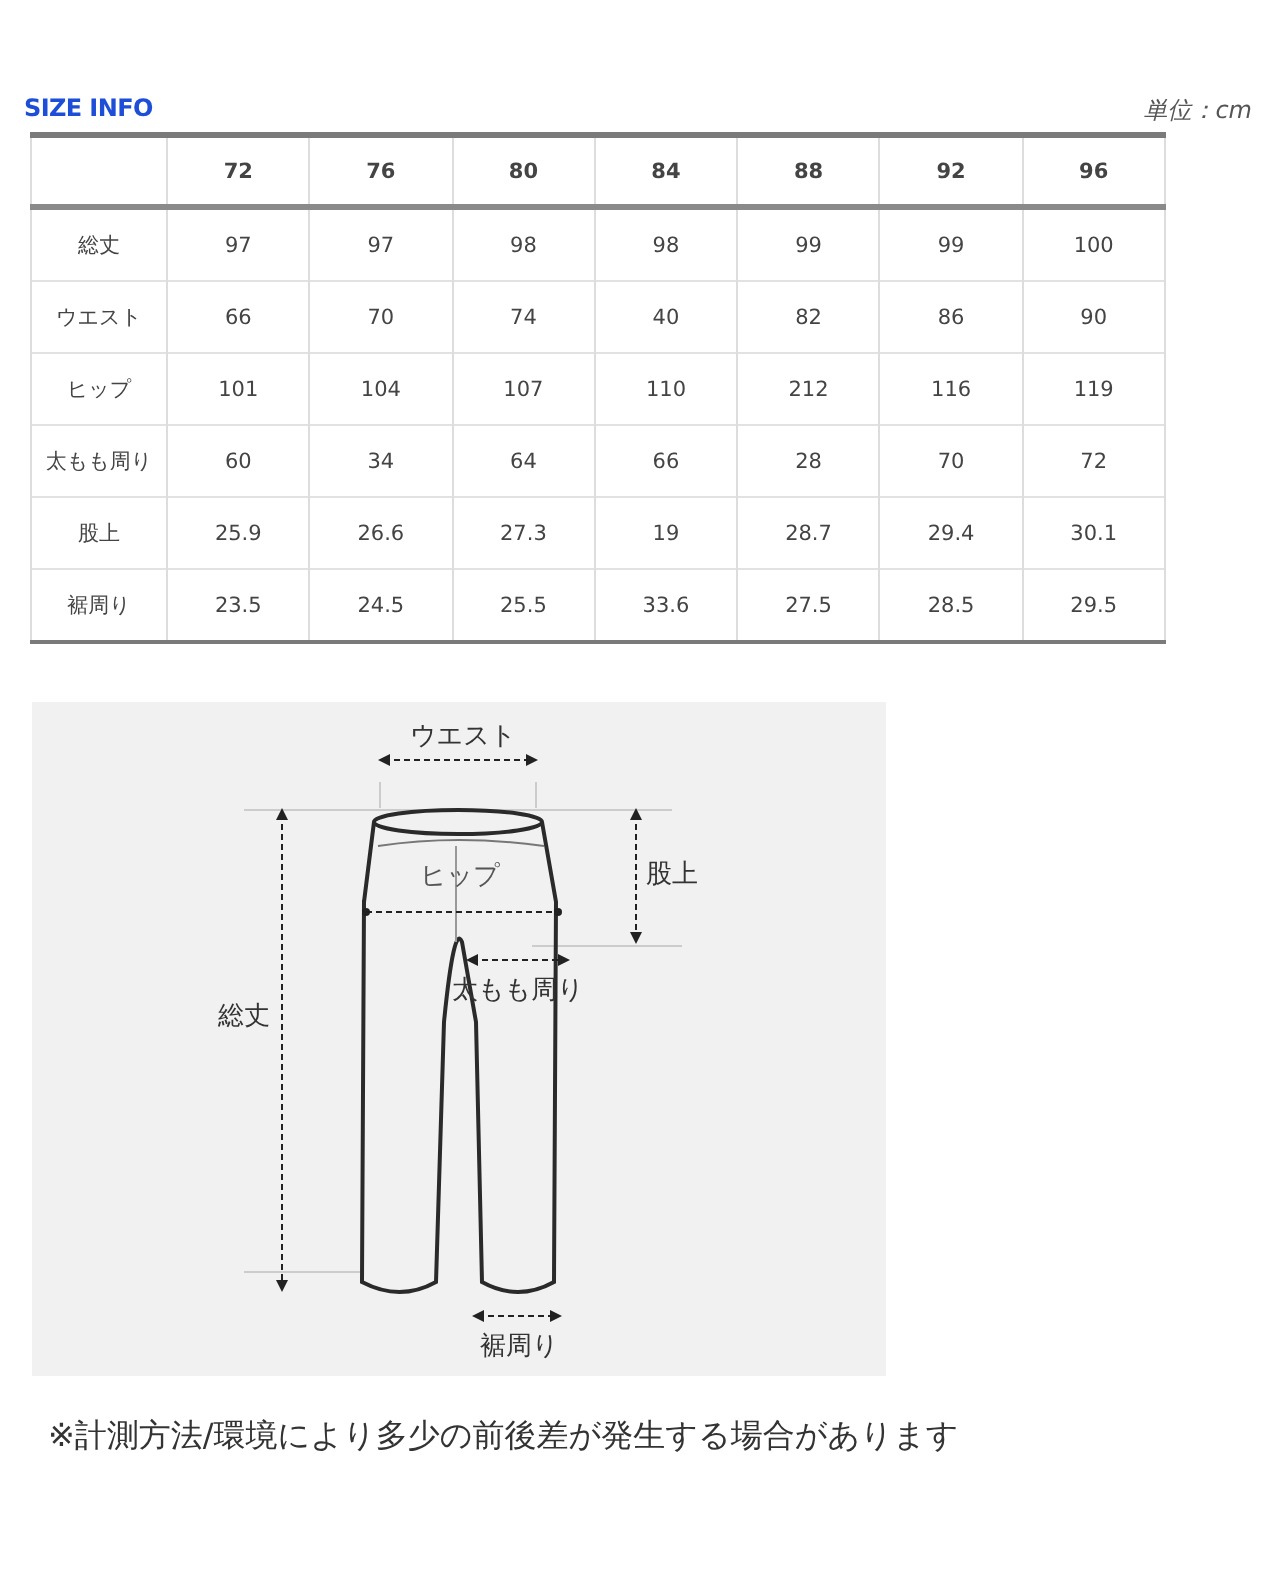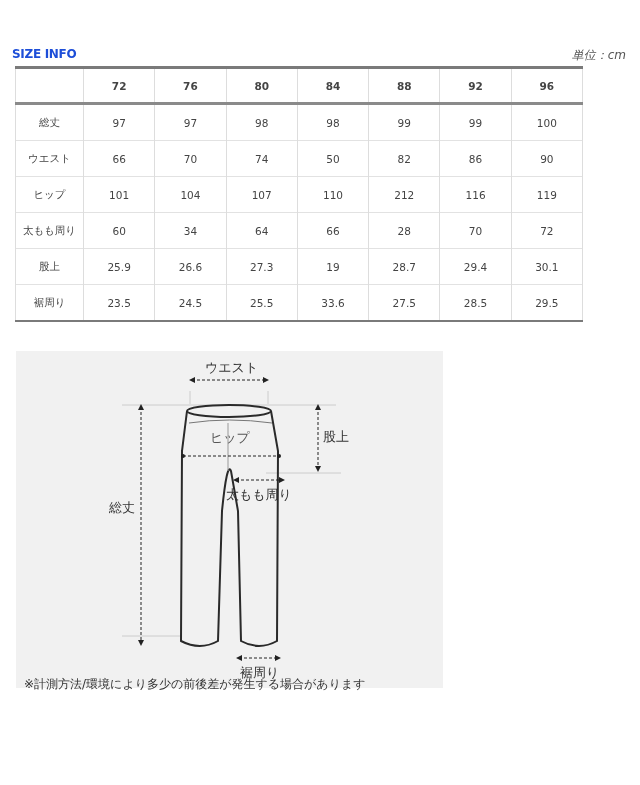--- a/index.html
+++ b/index.html
@@ -5,21 +5,21 @@
   html,body{margin:0;padding:0;background:#fff;}
   body{width:640px;height:785px;position:relative;font-family:"DejaVu Sans",sans-serif;color:#333;overflow:hidden;}
   .title{position:absolute;left:12px;top:47px;font-size:12px;font-weight:bold;color:#1d4ed8;letter-spacing:-0.3px;}
   .unit{position:absolute;right:14px;top:47px;font-size:12px;color:#555;font-style:italic;}
   table.size{position:absolute;left:15px;top:66px;width:568px;border-collapse:collapse;border-top:3px solid #7a7a7a;border-bottom:2px solid #7a7a7a;table-layout:fixed;}
   table.size td, table.size th{border-left:1px solid #ddd;border-right:1px solid #ddd;text-align:center;font-size:10.5px;color:#444;height:35px;padding:0;}
   table.size tr + tr td{border-top:1px solid #e2e2e2;}
   table.size th{font-weight:bold;border-bottom:3px solid #8a8a8a;height:33px;}
   table.size col.first{width:68px;}
   .diagram{position:absolute;left:16px;top:351px;width:427px;height:337px;background:#f1f1f1;}
-  .note{position:absolute;left:24px;top:676px;font-size:12px;color:#333;}
+  .note{position:absolute;left:24px;top:708px;font-size:16px;color:#333;}
   .lbl{position:absolute;font-size:13px;color:#333;}
 </style>
 </head>
 <body>
 
 <div class="title">SIZE INFO</div>
 <div class="unit">単位：cm</div>
 
 <table class="size">
   <colgroup>
@@ -53,21 +53,21 @@
         <td>98</td>
         <td>99</td>
         <td>99</td>
         <td>100</td>
       </tr>
       <tr>
         <td>ウエスト</td>
         <td>66</td>
         <td>70</td>
         <td>74</td>
-        <td>50</td>
+        <td>40</td>
         <td>82</td>
         <td>86</td>
         <td>90</td>
       </tr>
       <tr>
         <td>ヒップ</td>
         <td>101</td>
         <td>104</td>
         <td>107</td>
         <td>110</td>

